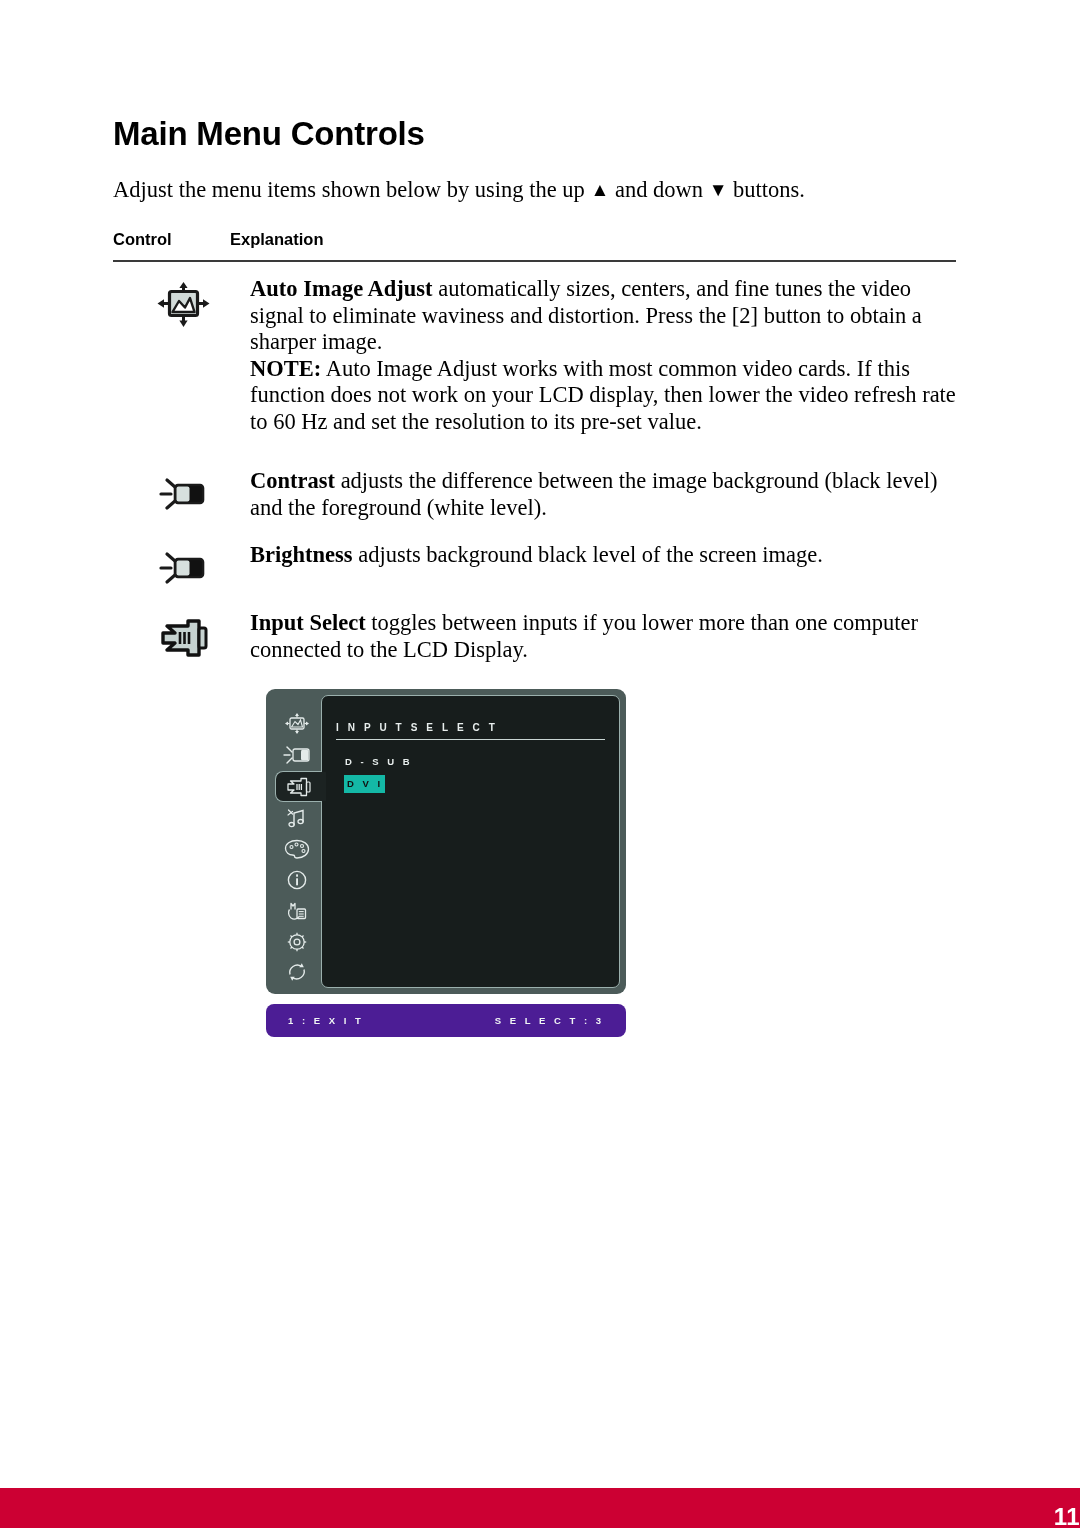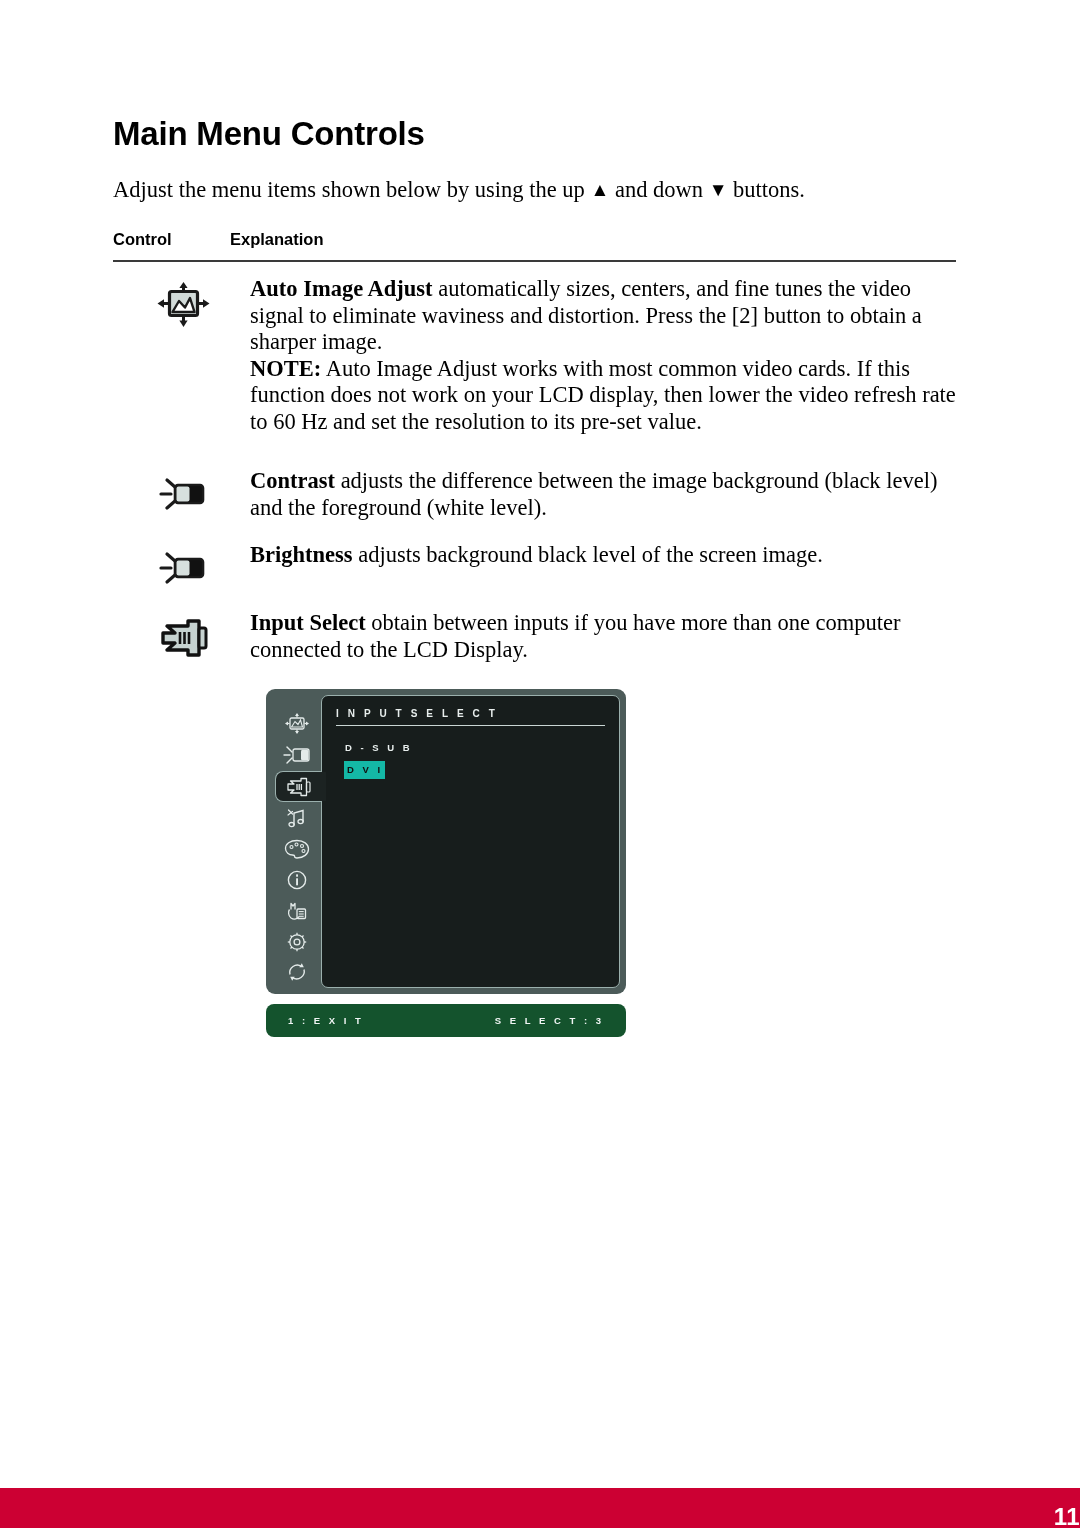--- a/index.html
+++ b/index.html
@@ -167,20 +167,21 @@
     position: relative;
     z-index: 2;
   }
   .osd-title {
     font-family: "Liberation Sans", sans-serif;
     font-size: 10px;
     font-weight: bold;
     color: #e8eeed;
     letter-spacing: 3.1px;
     white-space: nowrap;
+    margin-top: 14px;
   }
   .osd-title-rule {
     border-top: 1.5px solid #c9d6d4;
     margin-top: 6px;
     margin-bottom: 12px;
   }
   .osd-opt {
     font-family: Liberation Sans, sans-serif;
     font-size: 9.5px;
     font-weight: bold;
@@ -196,21 +197,21 @@
     color: #11100f;
     padding: 1px 2px 1px 3px;
     margin-left: 8px;
   }
   .osd-optline { line-height: 16px; }
 
   .osd-footer {
     margin-top: 10px;
     width: 360px;
     height: 33px;
-    background: #14532d;
+    background: #4c1d95;
     border-radius: 8px;
     display: flex;
     align-items: center;
     justify-content: space-between;
     box-sizing: border-box;
     padding: 0 22px;
   }
   .osd-foot-txt {
     font-family: "Liberation Sans", sans-serif;
     font-size: 9.5px;
@@ -320,21 +321,21 @@
         <div class="row-icon">
           <svg width="60" height="44" viewBox="0 0 60 44">
             <path d="M8 17 L20 17 L12 10 L33 10 L33 5 L44 5 L44 39 L33 39 L33 34 L12 34 L20 27 L8 27 Z" fill="#c6d2d0" stroke="#111111" stroke-width="3.4" stroke-linejoin="round"></path>
             <rect x="44" y="12" width="7" height="20" rx="2" fill="#c6d2d0" stroke="#111111" stroke-width="3"></rect>
             <path d="M25 16 L25 28" stroke="#111111" stroke-width="2.6"></path>
             <path d="M29.5 16 L29.5 28" stroke="#111111" stroke-width="2.6"></path>
             <path d="M34 16 L34 28" stroke="#111111" stroke-width="2.6"></path>
           </svg>
         </div>
         <div class="row-text">
-          <b>Input Select</b><span> obtain between inputs if you have more than one computer connected to the LCD Display.</span>
+          <b>Input Select</b><span> toggles between inputs if you lower more than one computer connected to the LCD Display.</span>
         </div>
       </div>
 
       <div class="osd-wrap">
         <div class="osd-panel">
 
           <div class="osd-side">
 
             <div class="osd-ico">
               <svg width="26" height="24" viewBox="0 0 26 24">

